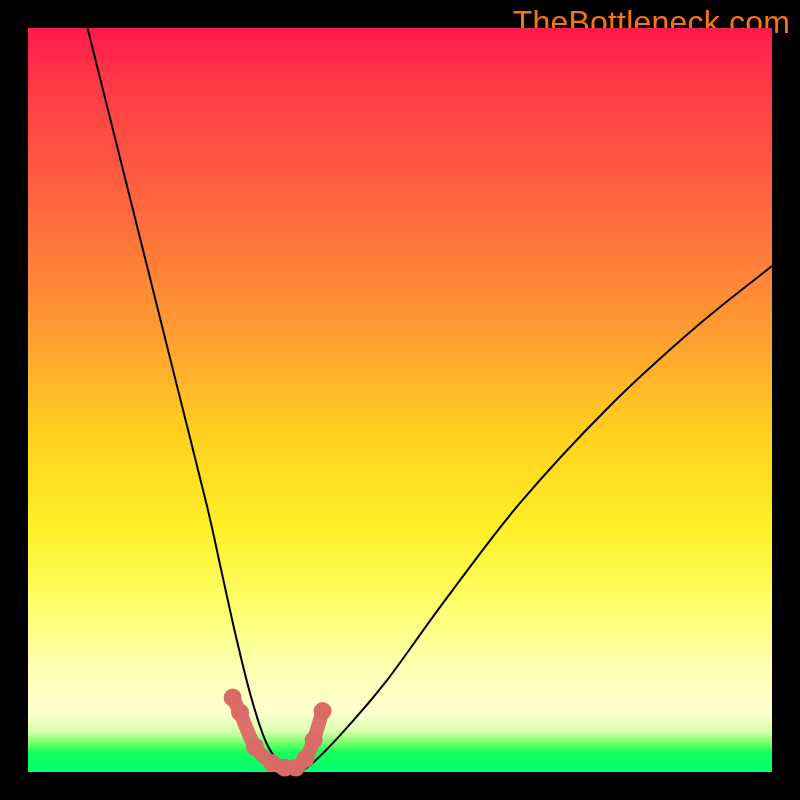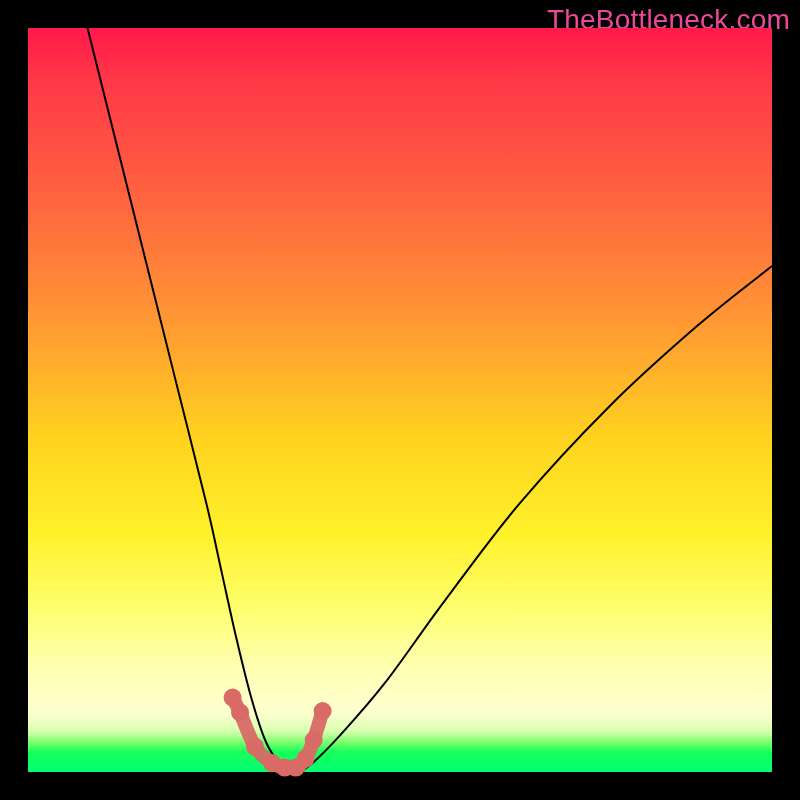--- a/index.html
+++ b/index.html
@@ -40,22 +40,22 @@
       #d9ffb0 94.5%,
       #7dff6e 96%,
       #18ff5a 97.3%,
       #00ff73 100%
     );
   }
   .watermark {
     position: absolute;
     top: 4px;
     right: 10px;
-    color: #ec4899;
-    font-size: 28px;
+    color: #f97316;
+    font-size: 32px;
     font-weight: 400;
     letter-spacing: 0.2px;
     user-select: none;
   }
   svg.curve {
     position: absolute;
     left: 0;
     top: 0;
     width: 744px;
     height: 744px;

